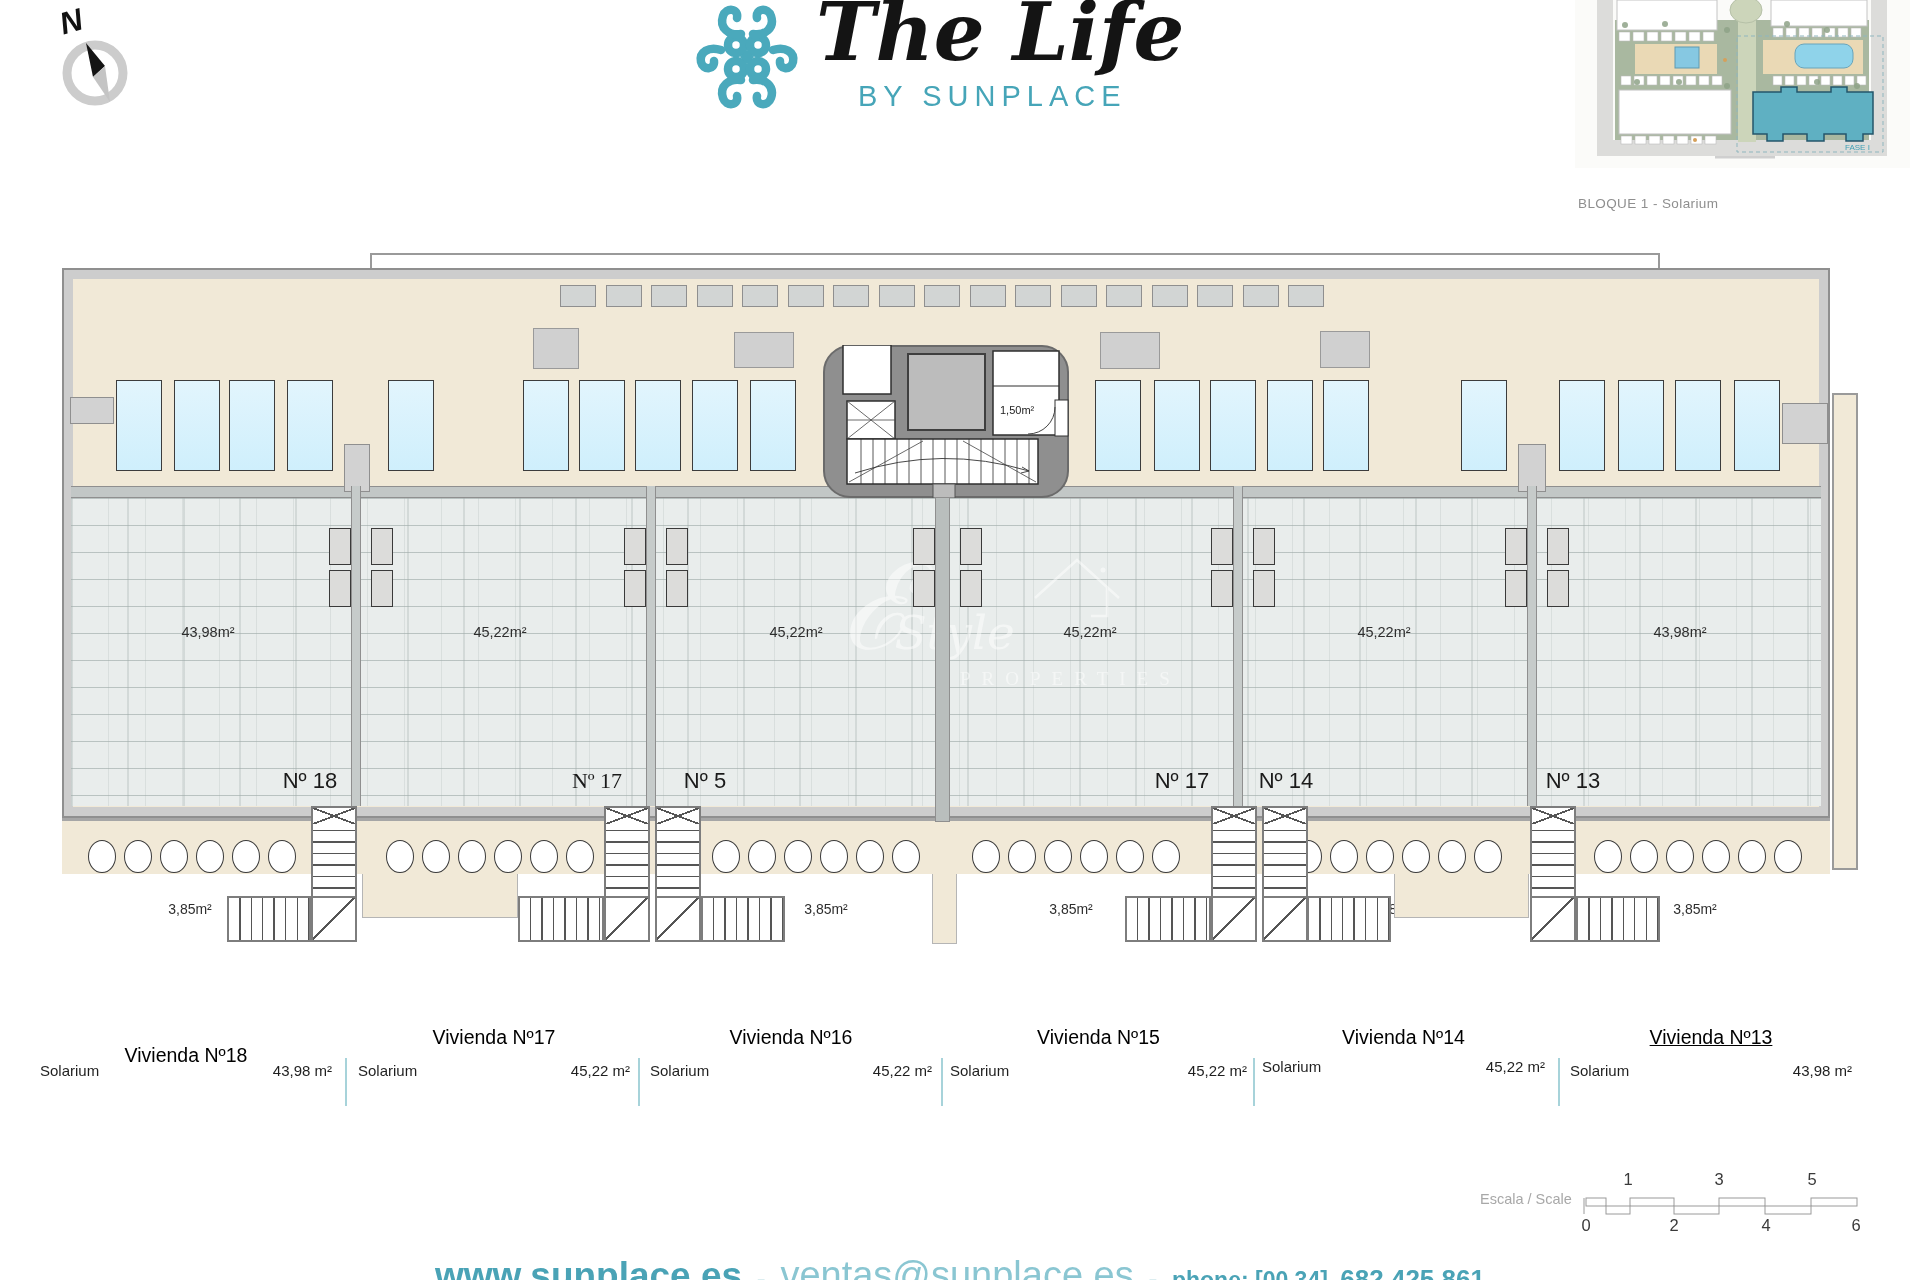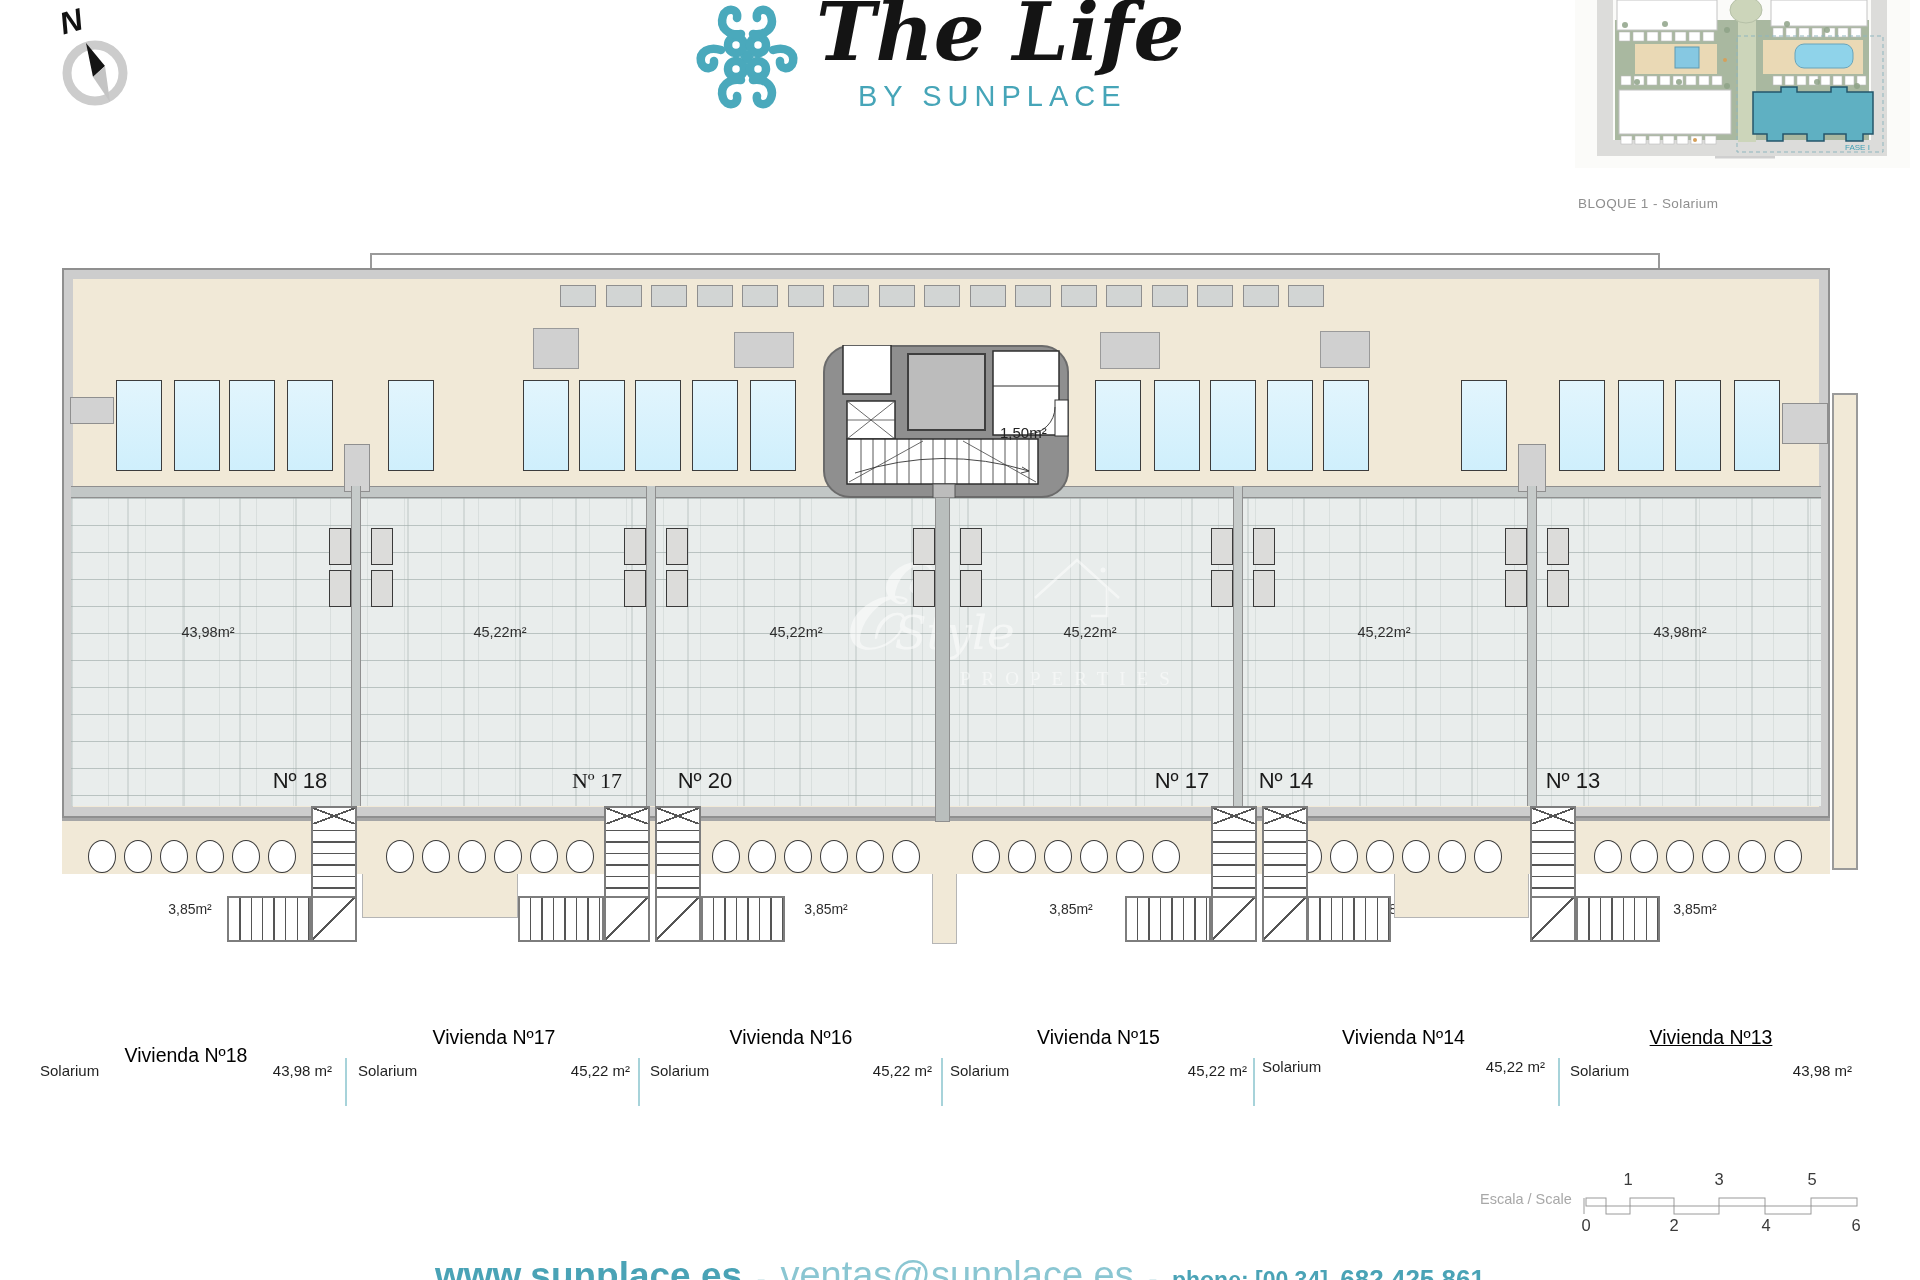--- a/index.html
+++ b/index.html
@@ -35,21 +35,21 @@
   .st-xtop{background-color:#fff;background-image:
     linear-gradient(to bottom right, transparent 47%, #555 47% 53%, transparent 53%),
     linear-gradient(to top right, transparent 47%, #555 47% 53%, transparent 53%);}
   .st-corner{background-color:#fff;border:2px solid #7d7d7d;
     background-image:linear-gradient(135deg, transparent 47%, #555 47% 51%, transparent 51%);}
   .st-run{background-color:#fff;border:2px solid #7d7d7d;
     background-image:repeating-linear-gradient(90deg, transparent 0 10px, #555 10px 11.5px);}
   .area-label{font-size:14.5px;color:#2e2e2e;text-align:center;}
   .unit-label{font-size:22px;color:#1a1a1a;text-align:center;white-space:nowrap;}
   .stair-label{font-size:14px;color:#2e2e2e;text-align:center;}
-  .core-label{font-size:15px;color:#222;margin-top:20px;}
+  .core-label{font-size:11px;color:#222;}
   
   .watermark{opacity:.5;color:#fff;pointer-events:none;}
   .wm-line1{font-family:"DejaVu Serif",serif;font-style:italic;line-height:.8;white-space:nowrap;}
   .wm-mono{font-size:120px;}
   .wm-name{font-size:47px;margin-left:-20px;}
   .wm-sub{font-size:19px;letter-spacing:11px;font-family:"Liberation Serif",serif;}
   
   .tcol-title{font-size:19.5px;color:#000;text-align:center;white-space:nowrap;}
   .tcol-row{font-size:15px;color:#1f1f1f;}
   .tcol-row .lab{float:left;}
@@ -360,23 +360,23 @@
 
 <div class="abs" style="left:1832px;top:393px;width:26px;height:477px;background:#f1e9d7;border:2px solid #9a9a9a;"></div>
 
 <div class="abs area-label" style="left:153px;top:624px;width:110px;">43,98m²</div>
 <div class="abs area-label" style="left:445px;top:624px;width:110px;">45,22m²</div>
 <div class="abs area-label" style="left:741px;top:624px;width:110px;">45,22m²</div>
 <div class="abs area-label" style="left:1035px;top:624px;width:110px;">45,22m²</div>
 <div class="abs area-label" style="left:1329px;top:624px;width:110px;">45,22m²</div>
 <div class="abs area-label" style="left:1625px;top:624px;width:110px;">43,98m²</div>
 
-<div class="abs unit-label" style="left:245px;top:768px;width:110px;">Nº 18</div>
+<div class="abs unit-label" style="left:255px;top:768px;width:110px;">Nº 18</div>
 <div class="abs unit-label" style="left:542px;top:768px;width:110px;font-family:Liberation Serif, serif;">Nº 17</div>
-<div class="abs unit-label" style="left:650px;top:768px;width:110px;">Nº 20</div>
+<div class="abs unit-label" style="left:650px;top:768px;width:110px;">Nº 5</div>
 <div class="abs unit-label" style="left:1127px;top:768px;width:110px;">Nº 17</div>
 <div class="abs unit-label" style="left:1231px;top:768px;width:110px;">Nº 14</div>
 <div class="abs unit-label" style="left:1518px;top:768px;width:110px;">Nº 13</div>
 
 <div class="abs stair-label" style="left:140px;top:901px;width:100px;">3,85m²</div>
 <div class="abs stair-label" style="left:430px;top:901px;width:100px;">3,85m²</div>
 <div class="abs stair-label" style="left:776px;top:901px;width:100px;">3,85m²</div>
 <div class="abs stair-label" style="left:1021px;top:901px;width:100px;">3,85m²</div>
 <div class="abs stair-label" style="left:1349px;top:901px;width:100px;">3,85m²</div>
 <div class="abs stair-label" style="left:1645px;top:901px;width:100px;">3,85m²</div>

